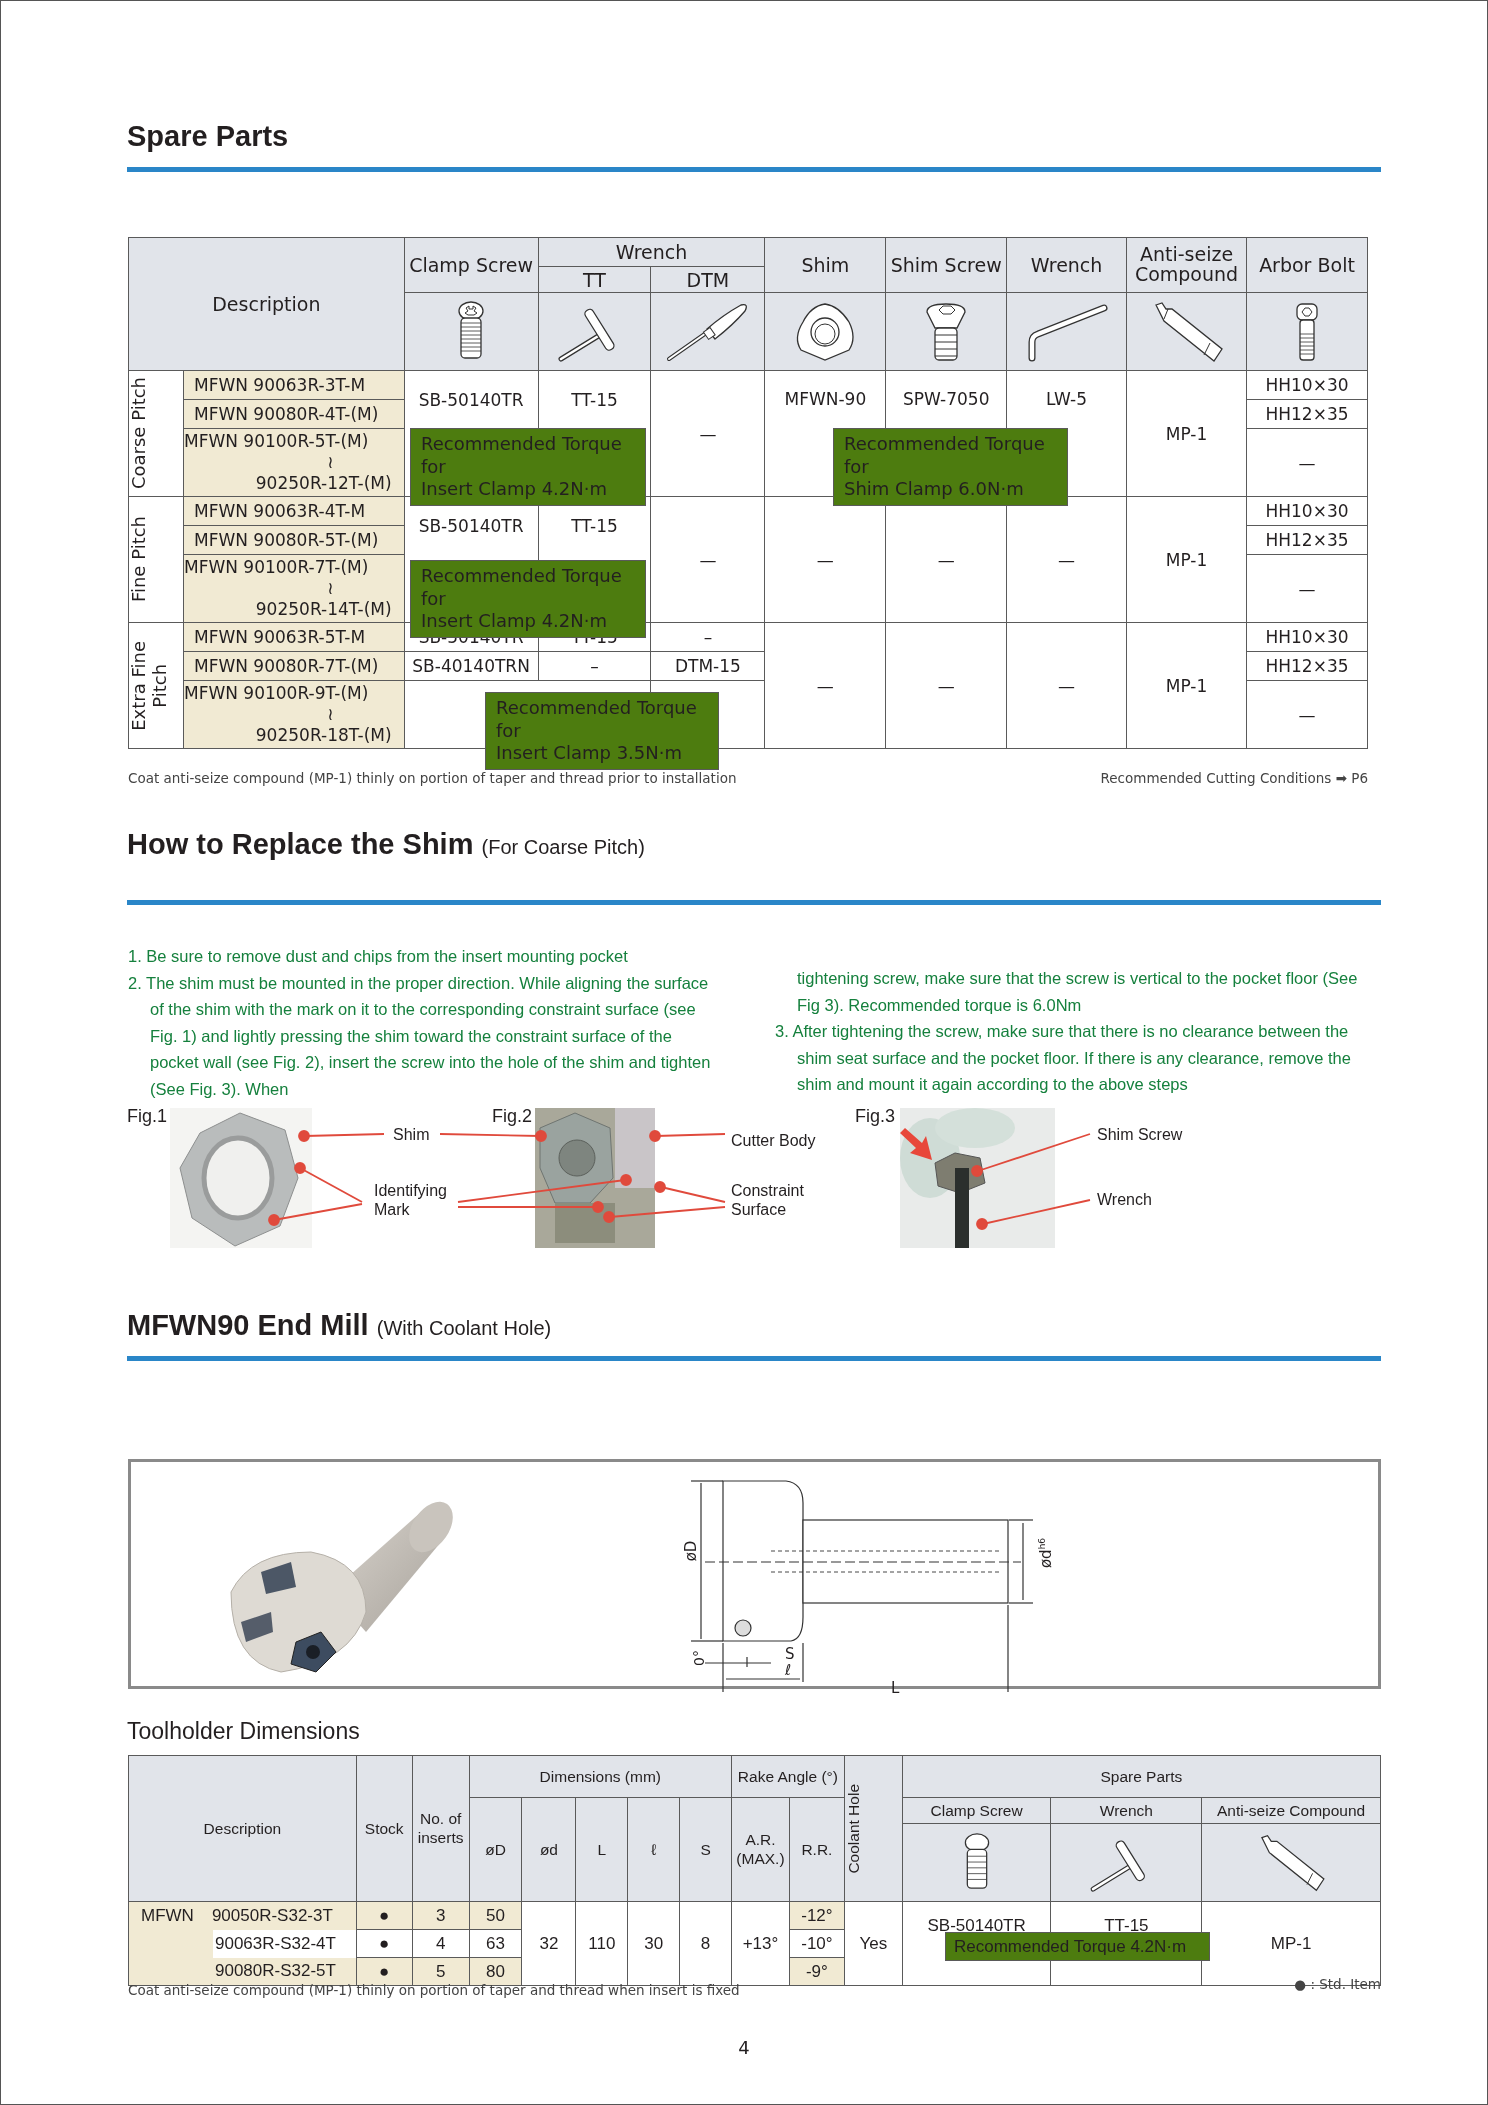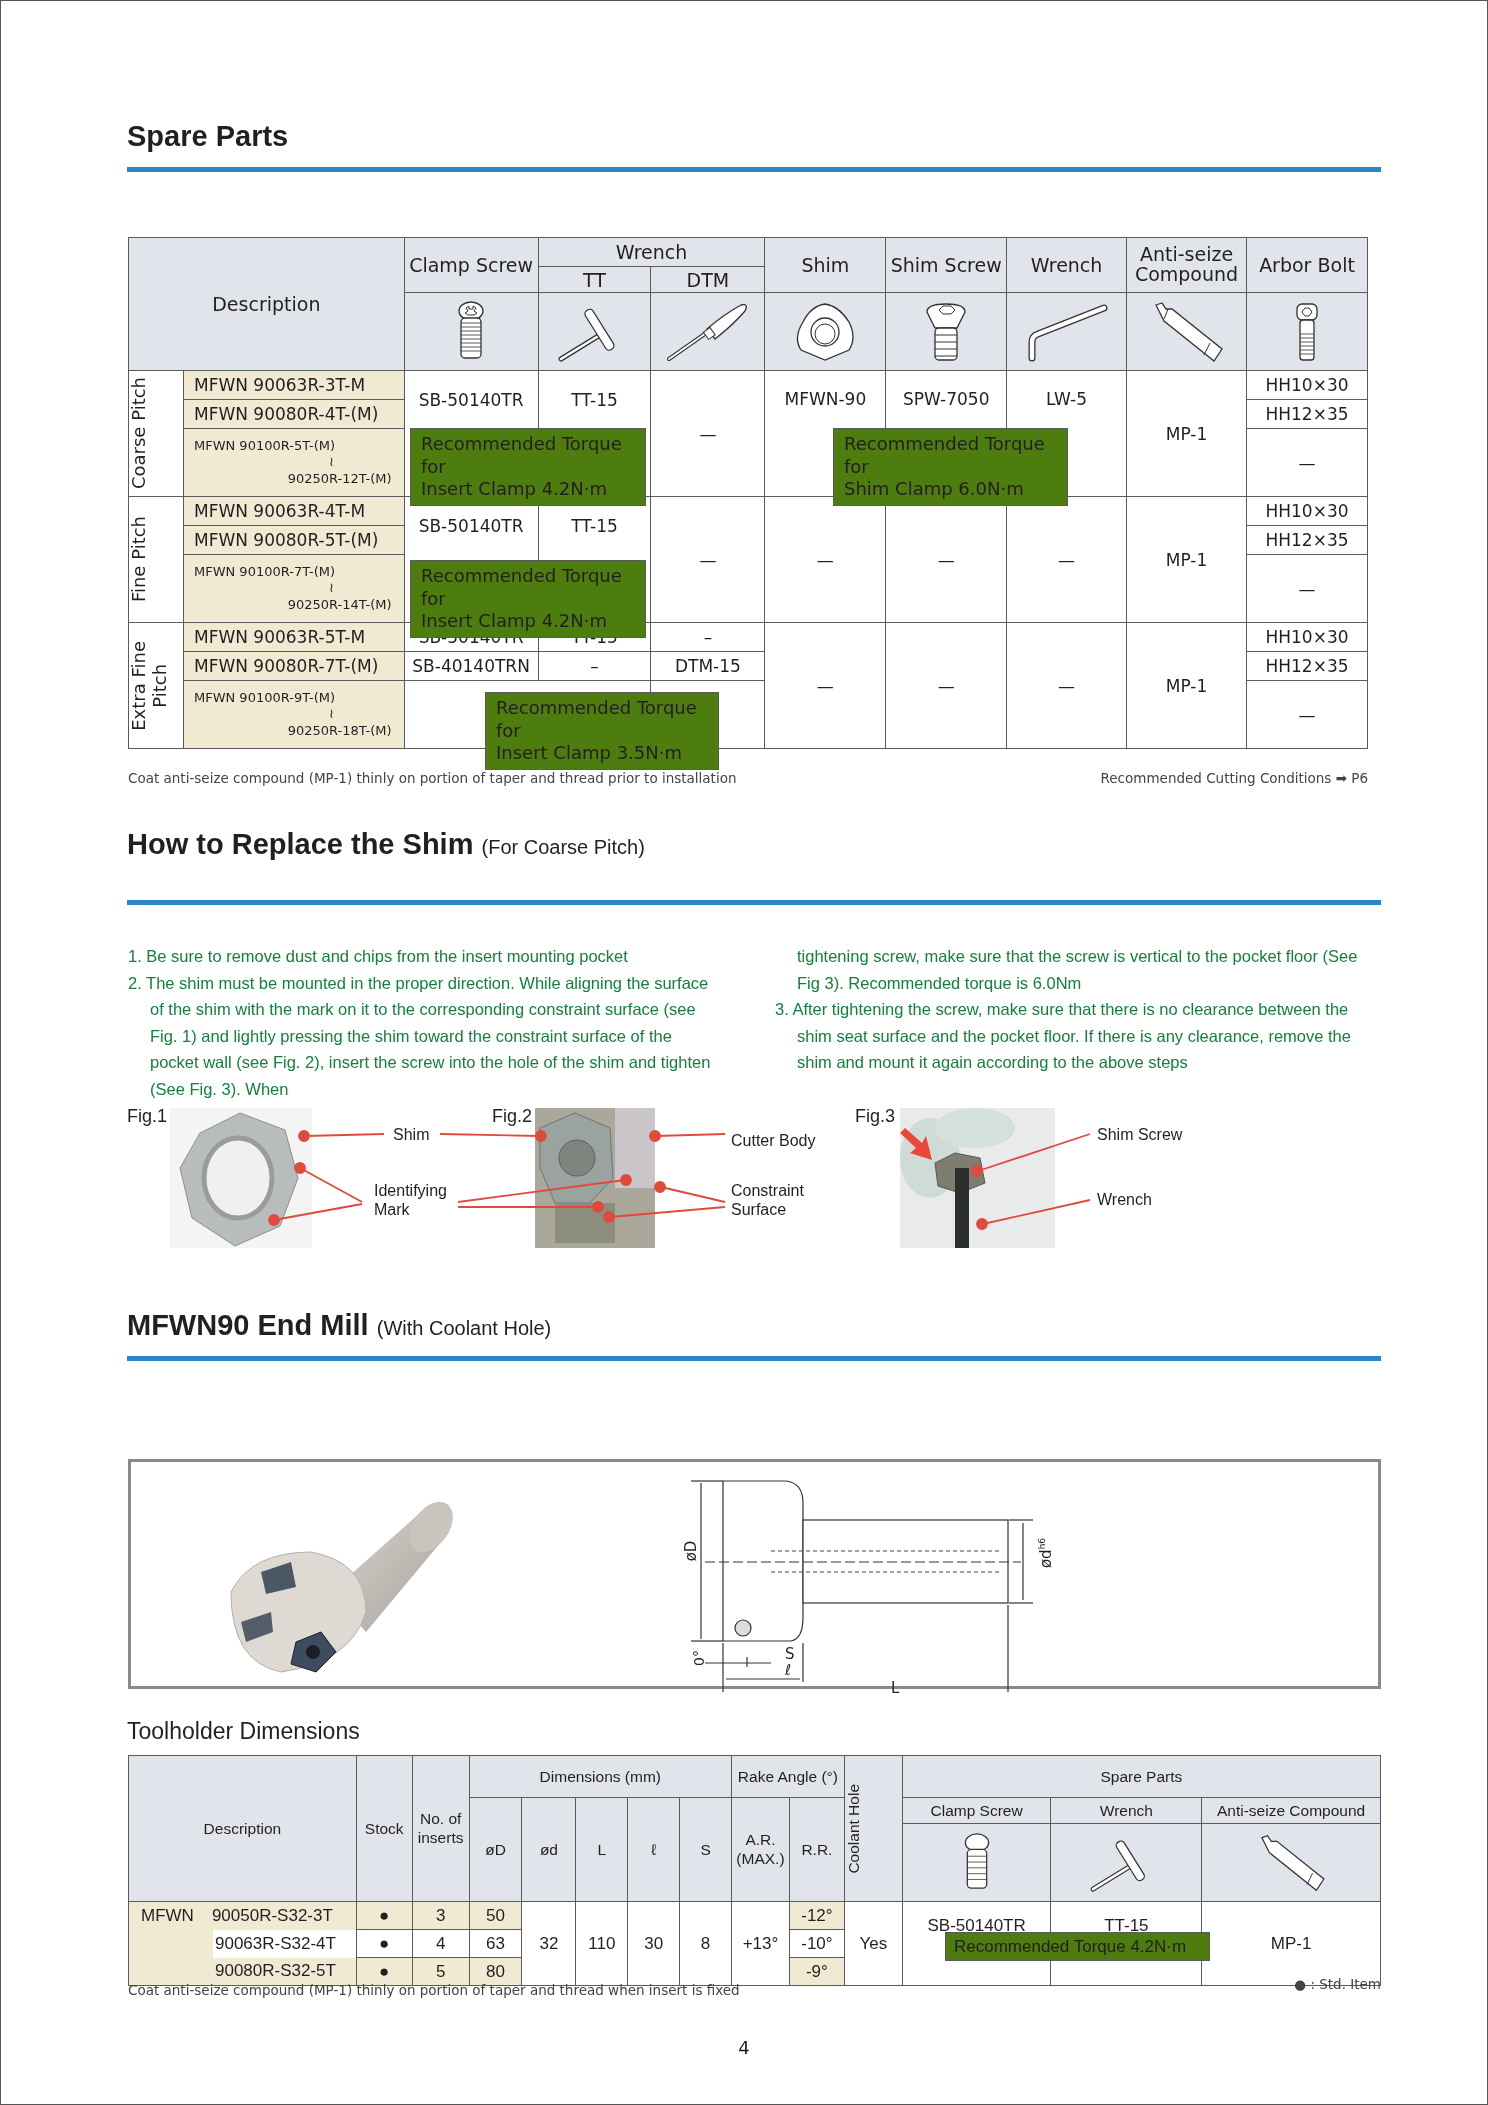--- a/index.html
+++ b/index.html
@@ -11,21 +11,21 @@
   table { border-collapse: collapse; font-family: "DejaVu Sans", sans-serif; }
   td, th { border: 1.5px solid #5a5a5a; text-align: center; vertical-align: middle; font-weight: normal; }
   .hdr { background: #e1e4ea; }
   .desc { background: #f1ead3; text-align: left; }
   
   #sp-table { position: absolute; left: 128px; top: 237px; width: 1240px; font-size: 17px; }
   #sp-table th { font-size: 19px; }
   #sp-table td { height: 29px; }
   .vert { writing-mode: vertical-rl; transform: rotate(180deg); font-size: 18px; white-space: nowrap; line-height: 1.15; }
   .desc-cell { padding-left: 10px; font-size: 17px; }
-  .range-cell { padding-left: 10px; font-size: 13px; line-height: 1.25; }
+  .range-cell { font-size: 17px; line-height: 1.25; }
   .range-cell .r { display:block; text-align:right; padding-right: 12px; }
   .torque-box { position: absolute; border: 1.5px solid #5a5a5a; background: #4d7c0f; font-size: 18px; text-align: left; line-height: 1.25; padding: 4px 10px; }
   .icon-cell svg { display: block; margin: auto; }
   .note { position: absolute; font-size: 13.5px; color: #444; }
   .steps { position: absolute; font-family: "Liberation Sans", sans-serif; font-size: 16.5px; line-height: 26.5px; color: #15803d; }
   .steps .ind { padding-left: 22px; text-indent: -22px; }
   .fig-label { position: absolute; font-family: "Liberation Sans", sans-serif; font-size: 18px; }
   .callout { position: absolute; font-family: "Liberation Sans", sans-serif; font-size: 16px; line-height: 19px; }
   .photo { position: absolute; }
   .product-box { position: absolute; left: 128px; top: 1459px; width: 1253px; height: 230px; border: 3px solid #8a8a8a; }
@@ -257,21 +257,21 @@
 <div class="note" style="right:120px; top:770px;">Recommended Cutting Conditions ➡ P6</div>
 
 <div class="section-title" style="top:828px;"><span>How to Replace the Shim</span> <span class="sub">(For Coarse Pitch)</span></div>
 <div class="rule" style="top:900px;"></div>
 
 <div class="steps" style="left:128px; top:943px; width:590px;">
   <div class="ind">1. Be sure to remove dust and chips from the insert mounting pocket</div>
   <div class="ind">2. The shim must be mounted in the proper direction. While aligning the surface of the shim with the mark on it to the corresponding constraint surface (see Fig. 1) and lightly pressing the shim toward the constraint surface of the pocket wall (see Fig. 2), insert the screw into the hole of the shim and tighten (See Fig. 3). When</div>
 </div>
 <div class="steps" style="left:775px; top:943px; width:600px;">
-  <div style="padding-left:22px;">tightening screw, make sure that the screw is vertical to the pocket floor (See Fig 3). Recommended torque is 6.0Nm</div>
+  <div style="padding-left:22px;margin-top:22px;">tightening screw, make sure that the screw is vertical to the pocket floor (See Fig 3). Recommended torque is 6.0Nm</div>
   <div class="ind">3. After tightening the screw, make sure that there is no clearance between the shim seat surface and the pocket floor. If there is any clearance, remove the shim and mount it again according to the above steps</div>
 </div>
 
 <div class="fig-label" style="left:127px; top:1106px;">Fig.1</div>
 <svg class="photo" style="left:170px; top:1108px;" width="142" height="140">
   <rect width="142" height="140" fill="#f4f4f2"></rect>
   <polygon points="30,25 70,5 115,22 128,70 110,118 65,138 22,110 10,60" fill="#b9bcbc" stroke="#8d8f8f"></polygon>
   <ellipse cx="68" cy="70" rx="34" ry="40" fill="#f0f0ee" stroke="#9a9c9c" stroke-width="5"></ellipse>
 </svg>
 

